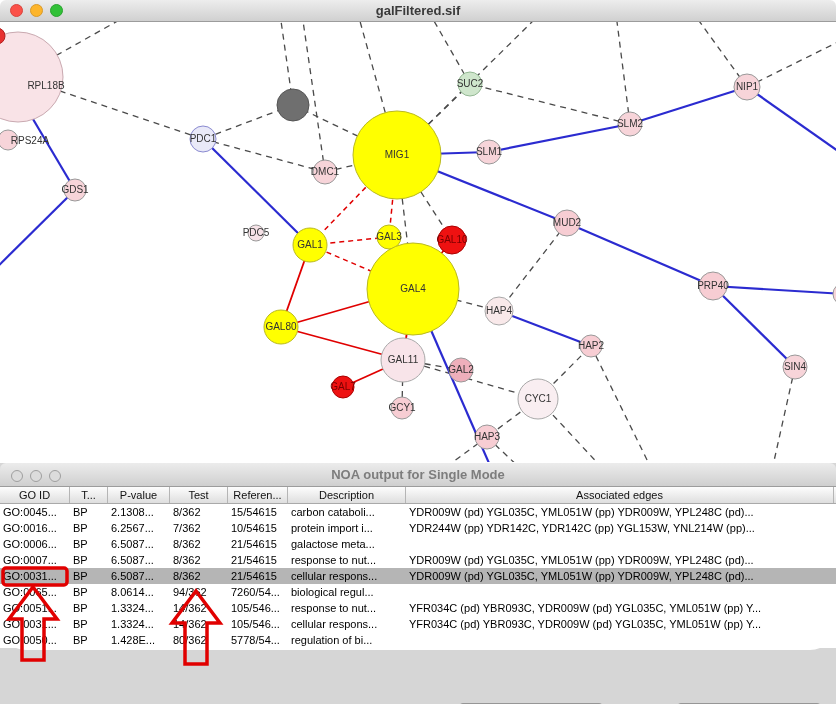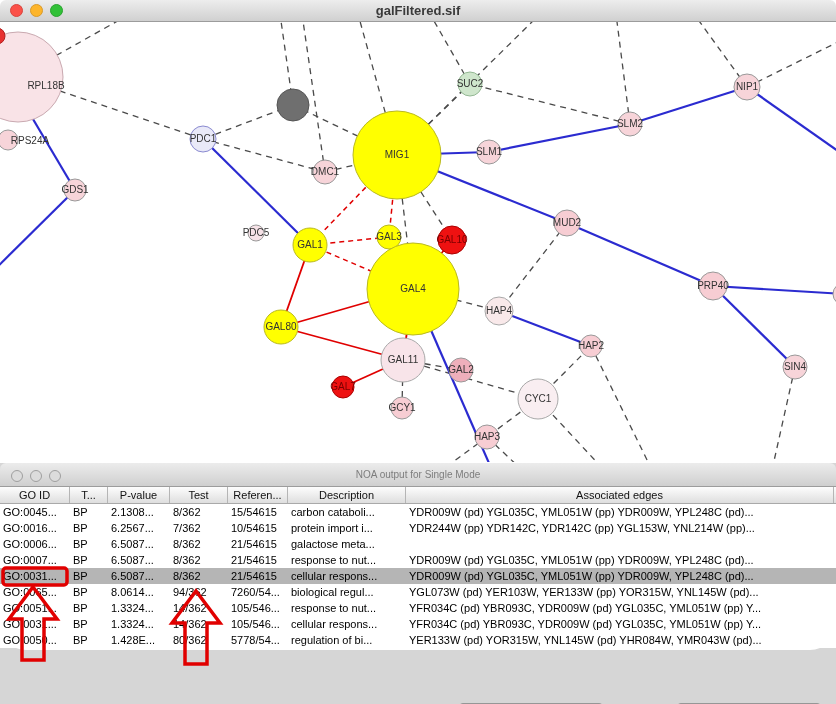--- a/index.html
+++ b/index.html
@@ -19,21 +19,21 @@
   .light.green  { background:#32c138; border:1px solid #2aa32f; }
   .light.gray   { width:12px; height:12px; margin-top:1px; background:#dcdcdc; border:1px solid #9f9f9f; }
   .canvas { position:relative; width:836px; height:440px; background:#ffffff; overflow:hidden; }
   .canvas svg { display:block; }
 
   
   .win-bottom { position:absolute; top:463px; left:0; width:836px; height:241px; background:#d6d6d6; }
   .titlebar2 { position:relative; height:24px; background:linear-gradient(#ececec,#cfcfcf);
                border-bottom:1px solid #9c9c9c; border-radius:6px 6px 0 0; }
   .titlebar2 .title { position:absolute; left:0; right:0; top:0; line-height:24px; text-align:center;
-                      font-size:10px; font-weight:normal; color:#7d7d7d; }
+                      font-size:13px; font-weight:bold; color:#7d7d7d; }
   .lights2 { position:absolute; left:11px; top:6px; display:flex; gap:7px; }
 
   .table-area { height:163px; background:#ffffff;border-radius:26px; }
   .thead { display:flex; height:17px; background:linear-gradient(#fdfdfd,#dedede); border-bottom:1px solid #a9a9a9; }
   .th { font-size:11px; line-height:16px; text-align:center; color:#111; border-right:1px solid #b5b5b5;
         overflow:hidden; white-space:nowrap; flex:0 0 auto; }
   .tbody { background:#fff; }
   .tr { display:flex; height:16px; background:#fff; }
   .tr.sel { background:#b5b5b5; }
   .td { font-size:11px; line-height:16px; padding-left:3px; overflow:hidden; white-space:nowrap;
@@ -246,21 +246,20 @@
             <div class="td" style="width: 118px;">cellular respons...</div>
             <div class="td" style="width: 428px;">YDR009W (pd) YGL035C, YML051W (pp) YDR009W, YPL248C (pd)...</div>
           </div>
           <div class="tr">
             <div class="td" style="width: 70px;">GO:0065...</div>
             <div class="td" style="width: 38px;">BP</div>
             <div class="td" style="width: 62px;">8.0614...</div>
             <div class="td" style="width: 58px;">94/362</div>
             <div class="td" style="width: 60px;">7260/54...</div>
             <div class="td" style="width: 118px;">biological regul...</div>
-            <div class="td" style="width: 428px;">YGL073W (pd) YER103W, YER133W (pp) YOR315W, YNL145W (pd)...</div>
           </div>
           <div class="tr">
             <div class="td" style="width: 70px;">GO:0051...</div>
             <div class="td" style="width: 38px;">BP</div>
             <div class="td" style="width: 62px;">1.3324...</div>
             <div class="td" style="width: 58px;">14/362</div>
             <div class="td" style="width: 60px;">105/546...</div>
             <div class="td" style="width: 118px;">response to nut...</div>
             <div class="td" style="width: 428px;">YFR034C (pd) YBR093C, YDR009W (pd) YGL035C, YML051W (pp) Y...</div>
           </div>
@@ -273,21 +272,20 @@
             <div class="td" style="width: 118px;">cellular respons...</div>
             <div class="td" style="width: 428px;">YFR034C (pd) YBR093C, YDR009W (pd) YGL035C, YML051W (pp) Y...</div>
           </div>
           <div class="tr">
             <div class="td" style="width: 70px;">GO:0050...</div>
             <div class="td" style="width: 38px;">BP</div>
             <div class="td" style="width: 62px;">1.428E...</div>
             <div class="td" style="width: 58px;">80/362</div>
             <div class="td" style="width: 60px;">5778/54...</div>
             <div class="td" style="width: 118px;">regulation of bi...</div>
-            <div class="td" style="width: 428px;">YER133W (pd) YOR315W, YNL145W (pd) YHR084W, YMR043W (pd)...</div>
           </div>
         </div>
     </div>
 
     <div class="button-bar">
       <button class="btn save">Save</button>
       <button class="btn cancel">Cancel</button>
     </div>
 
     <svg class="annot" width="836" height="241" viewBox="0 0 836 241">

